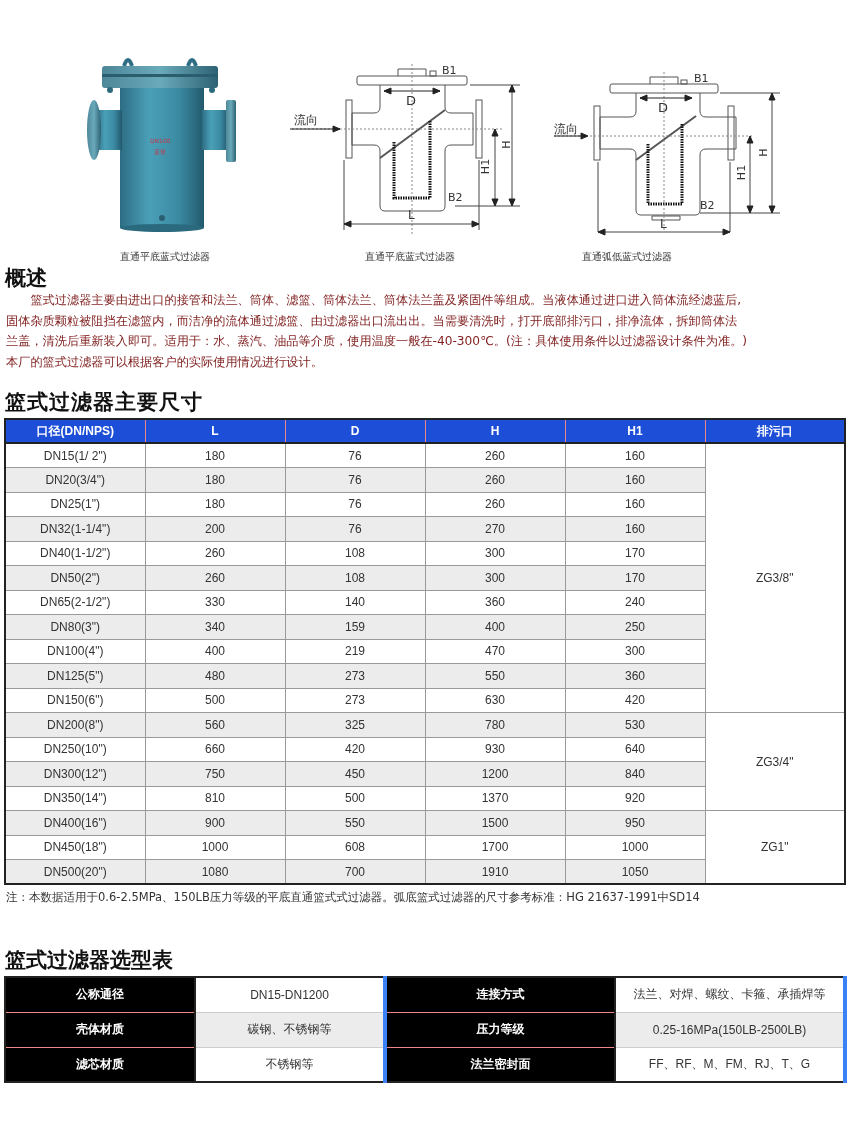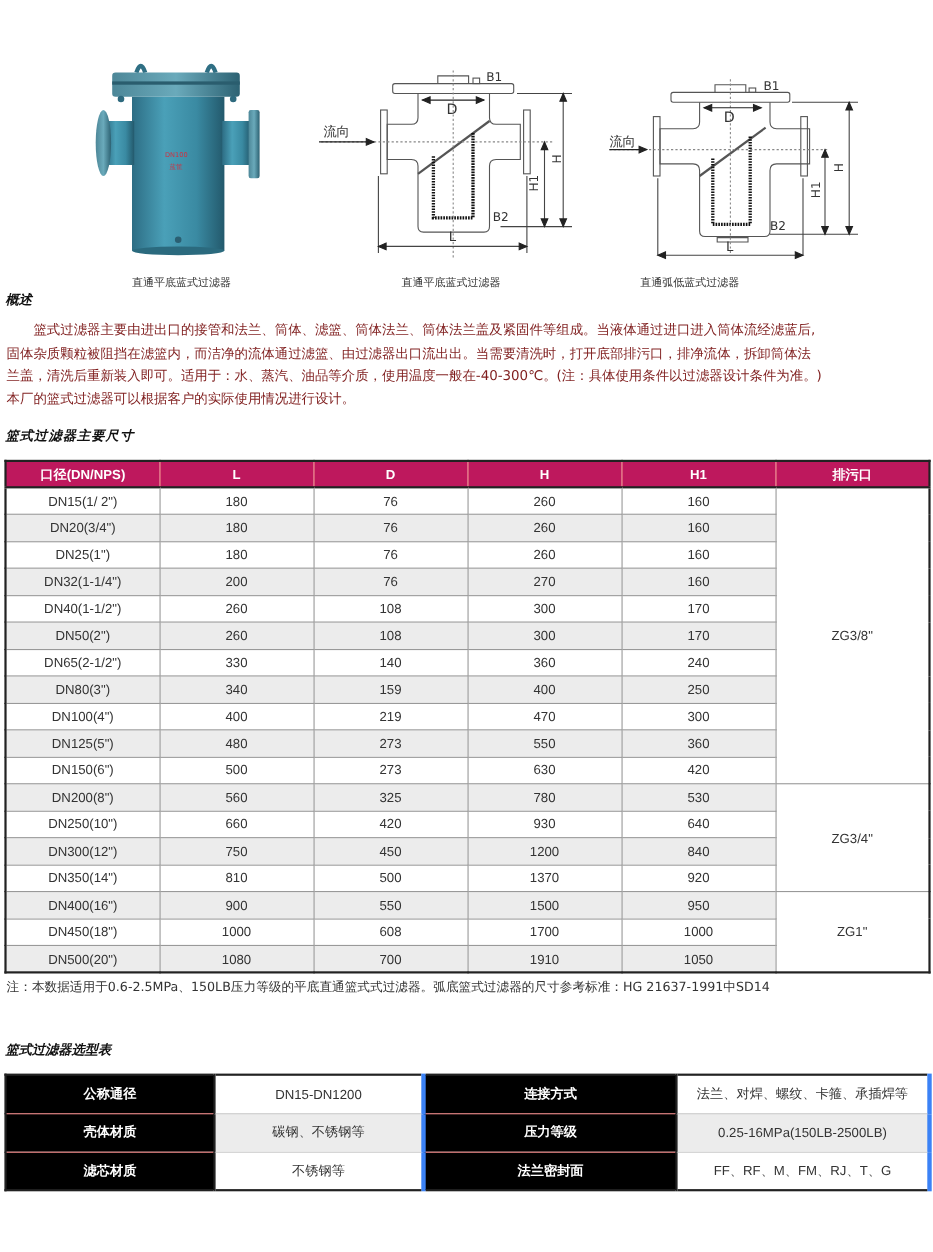--- a/index.html
+++ b/index.html
@@ -2,27 +2,27 @@
 <html><head>
 <meta charset="utf-8">
 <style>
   * { box-sizing: border-box; margin: 0; padding: 0; }
   html, body { width: 848px; height: 1138px; background: #ffffff; overflow: hidden; }
   body { position: relative; font-family: "DejaVu Sans", "Liberation Sans", sans-serif; color: #333; }
   .abs { position: absolute; }
 
   .caption { position: absolute; font-size: 10px; color: #333; text-align: center; white-space: nowrap; }
 
-  .section-title { position: absolute; font-weight: bold; color: #111; font-size: 12px; font-style: italic; }
+  .section-title { position: absolute; font-weight: bold; color: #111; font-size: 21px; }
 
   .para { position: absolute; left: 6px; top: 290px; width: 840px; font-size: 12.2px; line-height: 20.5px; color: #7f1d1d; }
   .para .line { white-space: nowrap; display: block; }
 
   table.dims { position: absolute; left: 4px; top: 418px; width: 840px; border-collapse: collapse; table-layout: fixed; border: 2px solid #222; }
-  table.dims th { background: #be185d; color: #fff; font-weight: bold; font-size: 12px; height: 24px; border-left: 1px solid #e88; border-bottom: 2px solid #222; font-family: "Liberation Sans", sans-serif; }
+  table.dims th { background: #1d4ed8; color: #fff; font-weight: bold; font-size: 12px; height: 24px; border-left: 1px solid #e88; border-bottom: 2px solid #222; font-family: "Liberation Sans", sans-serif; }
   table.dims td { font-size: 12px; text-align: center; height: 24.5px; border: 1px solid #999; color: #333; font-family: "Liberation Sans", sans-serif; }
   table.dims tr:nth-child(even) td.d { background: #ececec; }
   table.dims tr:nth-child(odd) td.d { background: #ffffff; }
   table.dims td.drain { background: #fff !important; }
 
   .note { position: absolute; left: 6px; top: 890px; width: 840px; font-size: 11.5px; line-height: 15px; color: #333; }
 
   table.sel { position: absolute; left: 4px; top: 976px; width: 840px; border-collapse: collapse; table-layout: fixed; border: 2px solid #222; }
   table.sel td { height: 35px; font-size: 12px; text-align: center; border-bottom: 1px solid #ccc; font-family: "Liberation Sans", sans-serif; }
   table.sel td.k { background: #000000; color: #fff; font-weight: bold; border-bottom: 1px solid #e88; }

